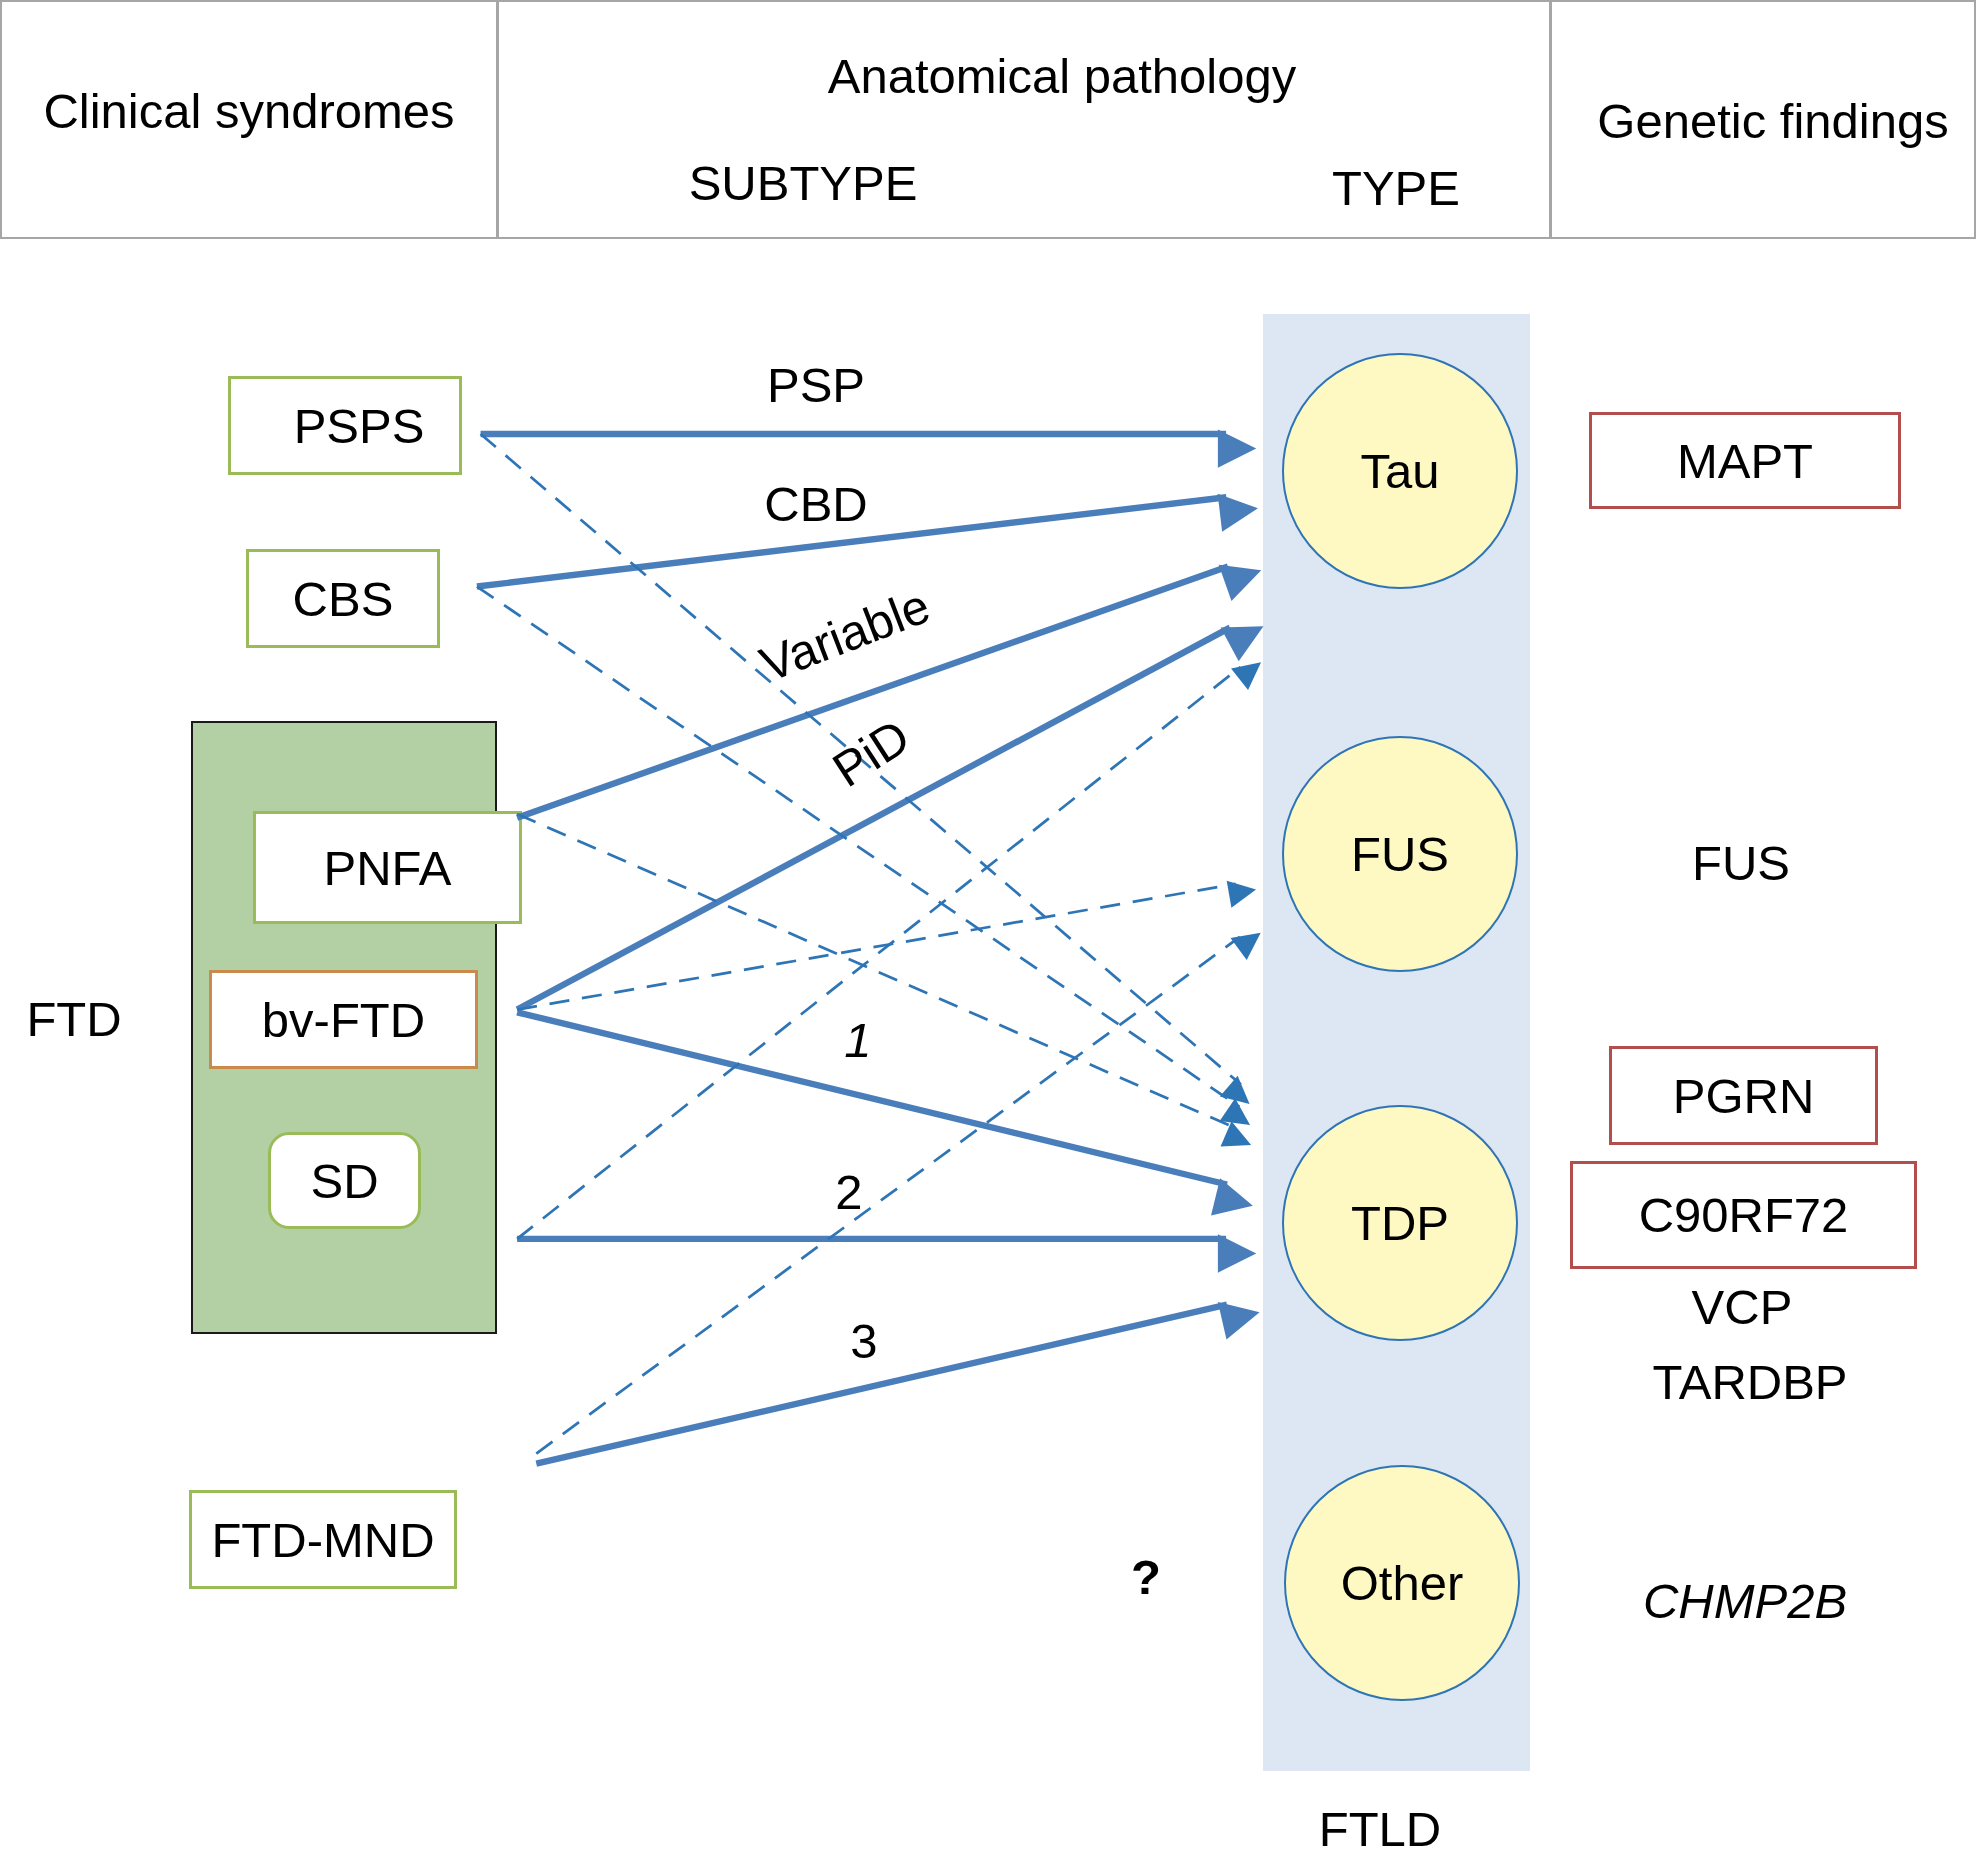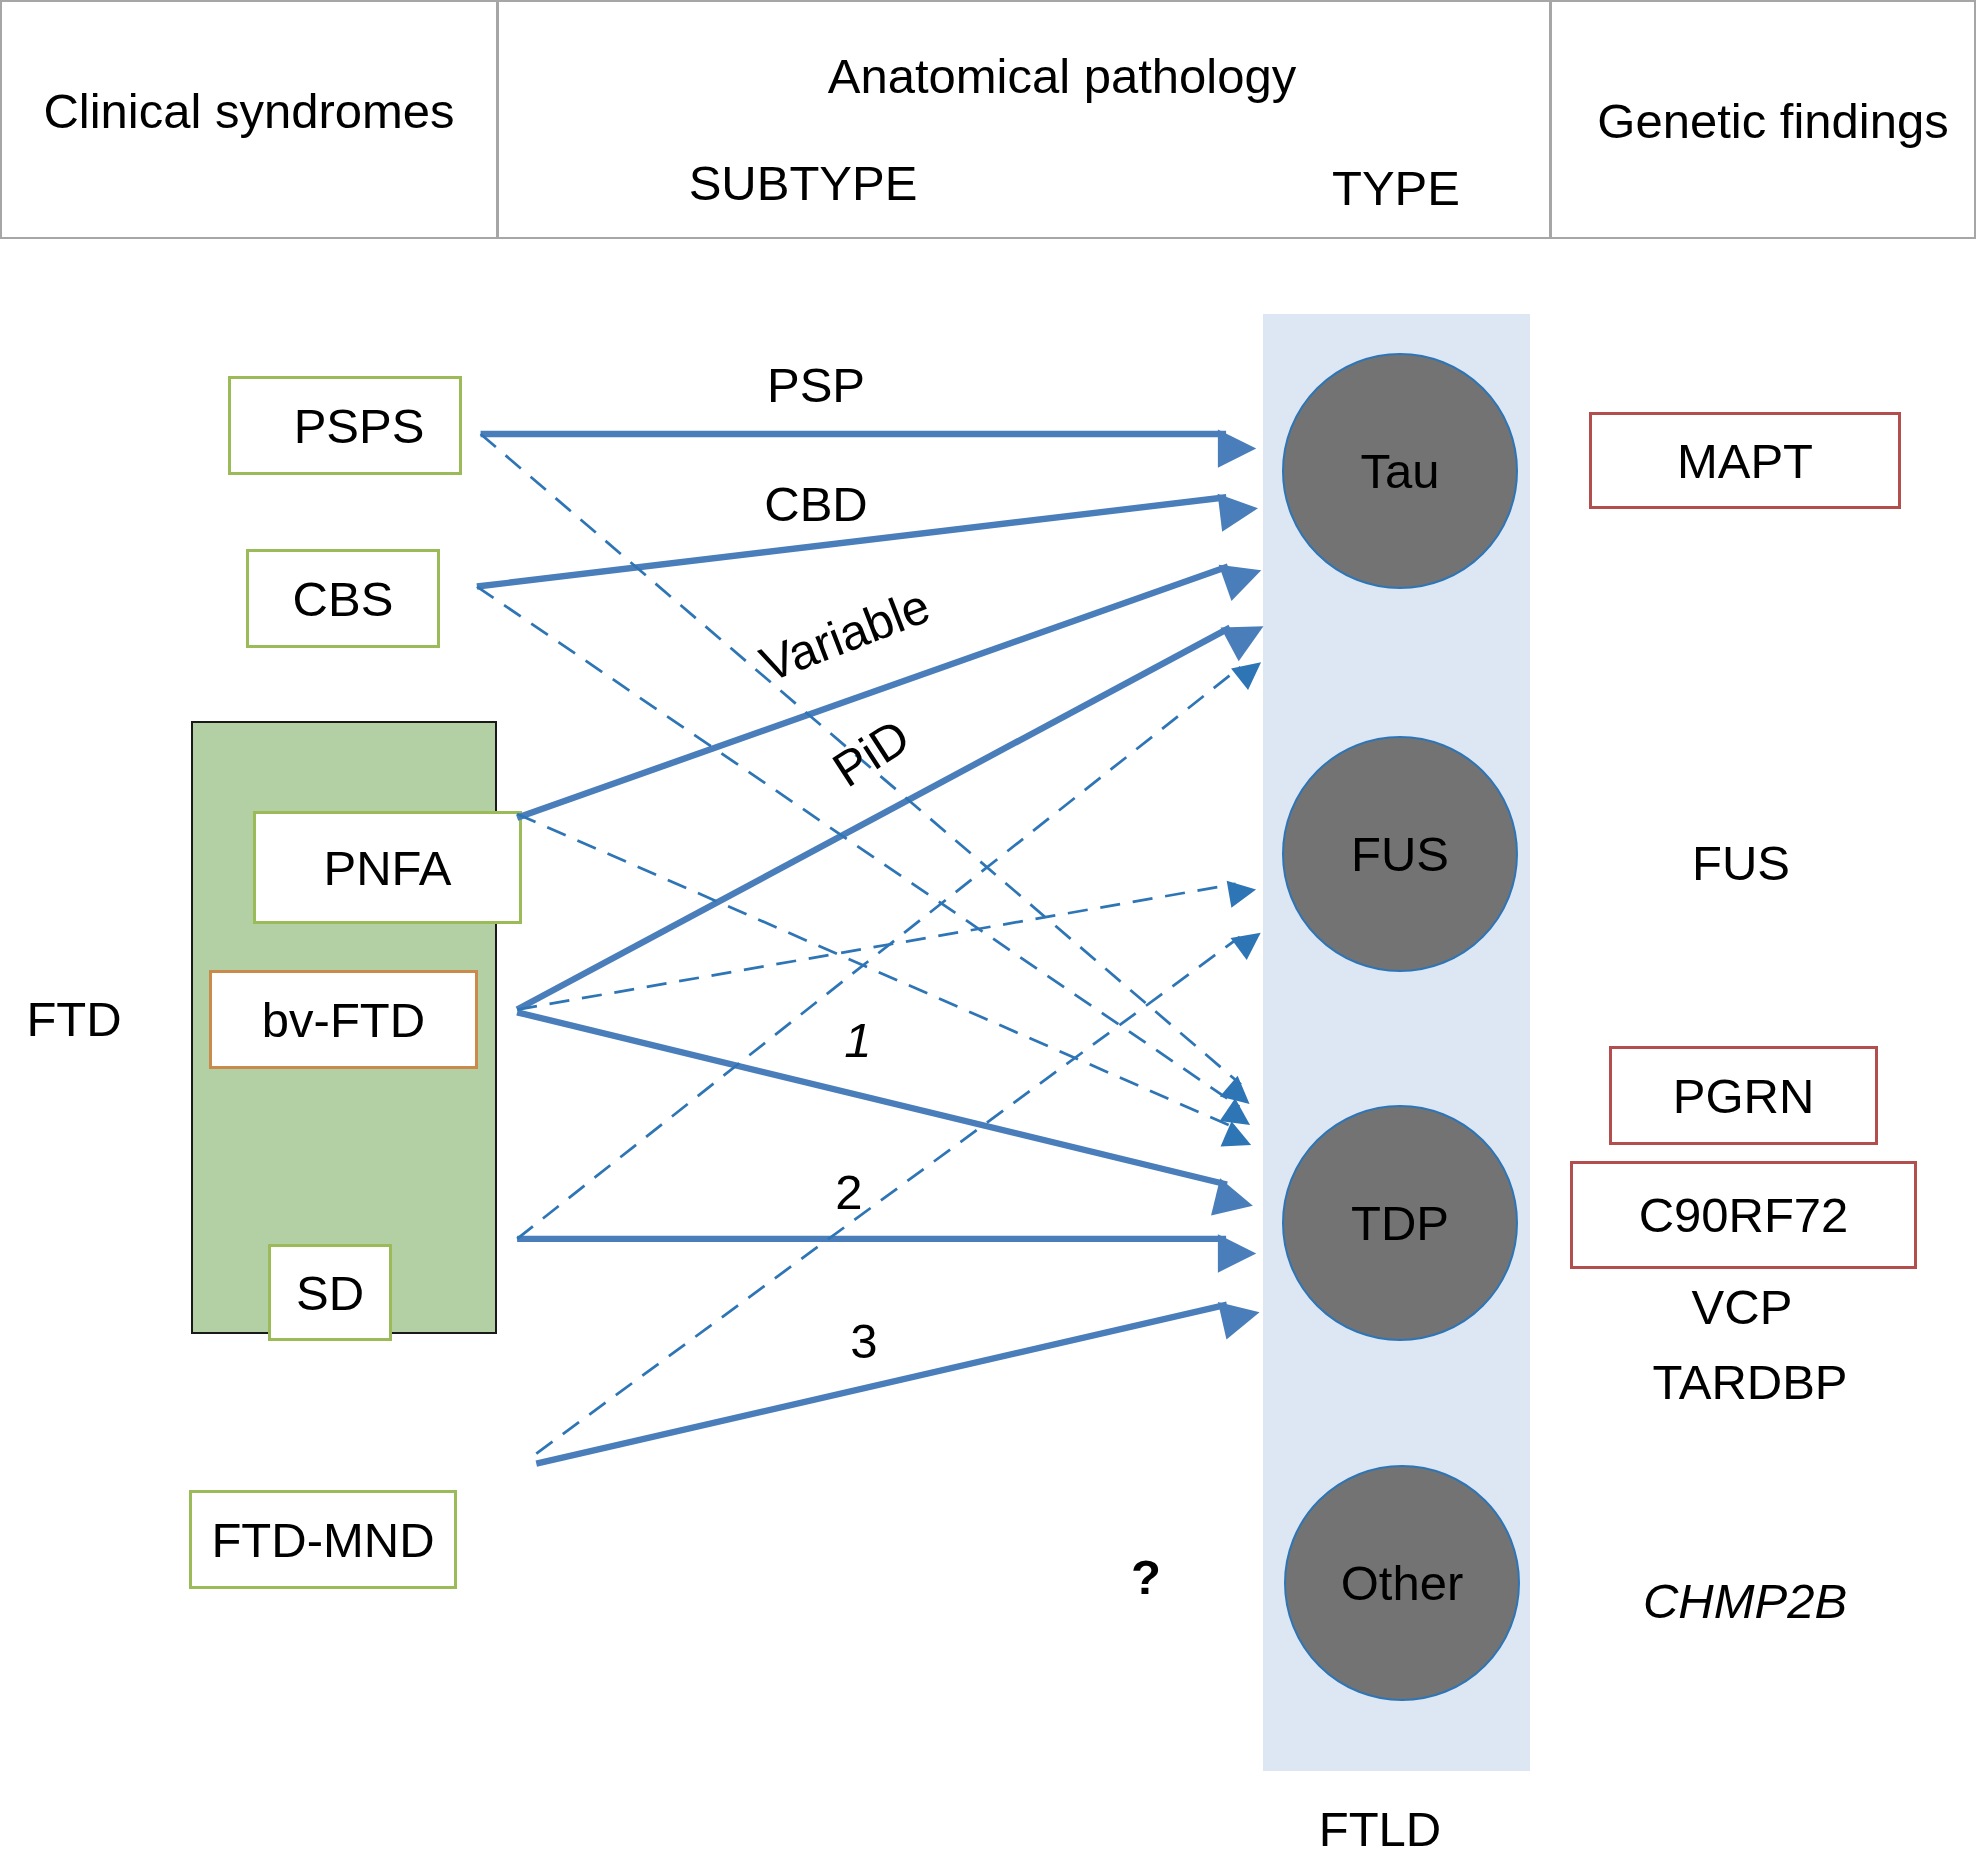--- a/index.html
+++ b/index.html
@@ -11,21 +11,21 @@
   .htext { position:absolute; font-size:49px; white-space:nowrap; transform:translate(-50%,-50%); }
   .box { position:absolute; box-sizing:border-box; background:#fff; display:flex;
          align-items:center; justify-content:center; font-size:49px; }
   .green-b { border:3.7px solid #9bbb59; }
   .orange-b { border:3.7px solid #c98a4b; }
   .red-b { border:3.7px solid #b24e4e; }
   .group { position:absolute; left:191px; top:721px; width:306px; height:613px;
            background:#b2d0a4; border:2.7px solid #1a1a1a; box-sizing:border-box; }
   .ftld-col { position:absolute; left:1263px; top:314px; width:267px; height:1457px; background:#dde7f3; }
   .circle { position:absolute; width:236px; height:236px; border-radius:50%;
-            background:#737373; border:2.7px solid #2e75b6; box-sizing:border-box;
+            background:#fef9c3; border:2.7px solid #2e75b6; box-sizing:border-box;
             display:flex; align-items:center; justify-content:center; font-size:49px;
             transform:translate(-50%,-50%); }
   .lbl { position:absolute; font-size:49px; white-space:nowrap; transform:translate(-50%,-50%); }
   .gene { position:absolute; font-size:49px; white-space:nowrap; transform:translate(-50%,-50%); }
   svg#arrows { position:absolute; left:0; top:0; }
 </style>
 </head>
 <body>
 
 <div class="header"></div>
@@ -48,21 +48,21 @@
   </div>
 <div class="box green-b" style="left:246px; top:549px; width:194px; height:99px;">
     <span>CBS</span>
   </div>
 <div class="box green-b" style="left:209px; top:811px; width:269px; height:113px;margin-left:44px;">
     <span>PNFA</span>
   </div>
 <div class="box orange-b" style="left:209px; top:970px; width:269px; height:99px;">
     <span>bv-FTD</span>
   </div>
-<div class="box green-b" style="left:268px; top:1244px; width:124px; height:97px;">
+<div class="box green-b" style="left:268px; top:1132px; width:153px; height:97px;border-radius:21px;">
     <span>SD</span>
   </div>
 <div class="box green-b" style="left:189px; top:1490px; width:268px; height:99px;">
     <span>FTD-MND</span>
   </div>
 
 <svg id="arrows" width="1978" height="1872" viewBox="0 0 2165 2049">
   <defs>
     <marker id="headSolid" markerWidth="10" markerHeight="10" refX="9" refY="5" orient="auto" markerUnits="userSpaceOnUse" viewBox="0 0 10 10" style="overflow:visible">
       <path d="M0,0 L10,5 L0,10 z" fill="#4a7ebb" transform="scale(4.2)"></path>

